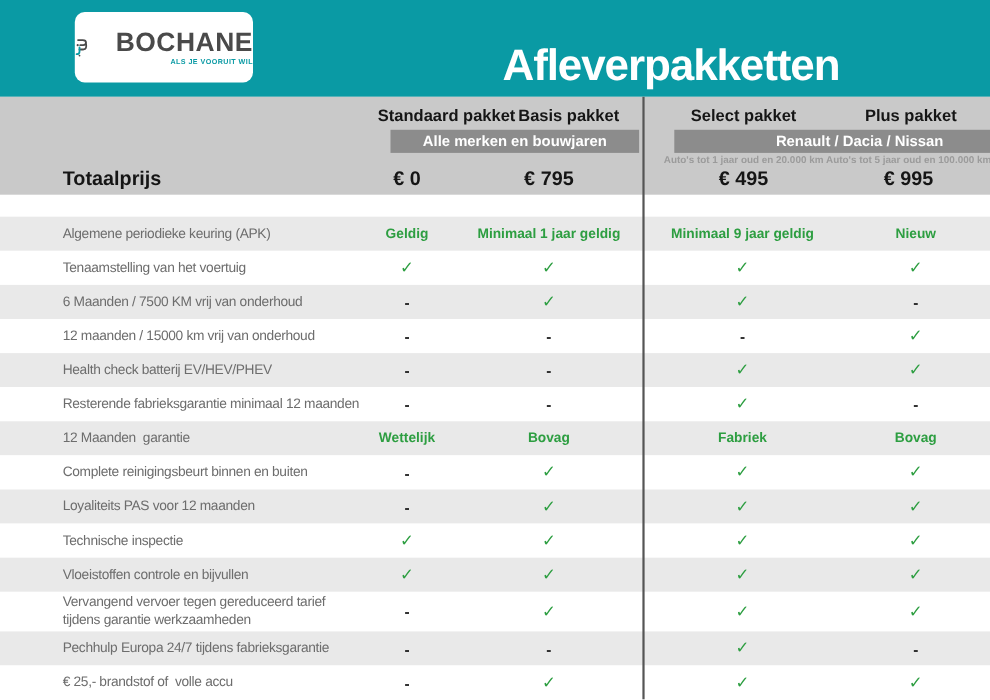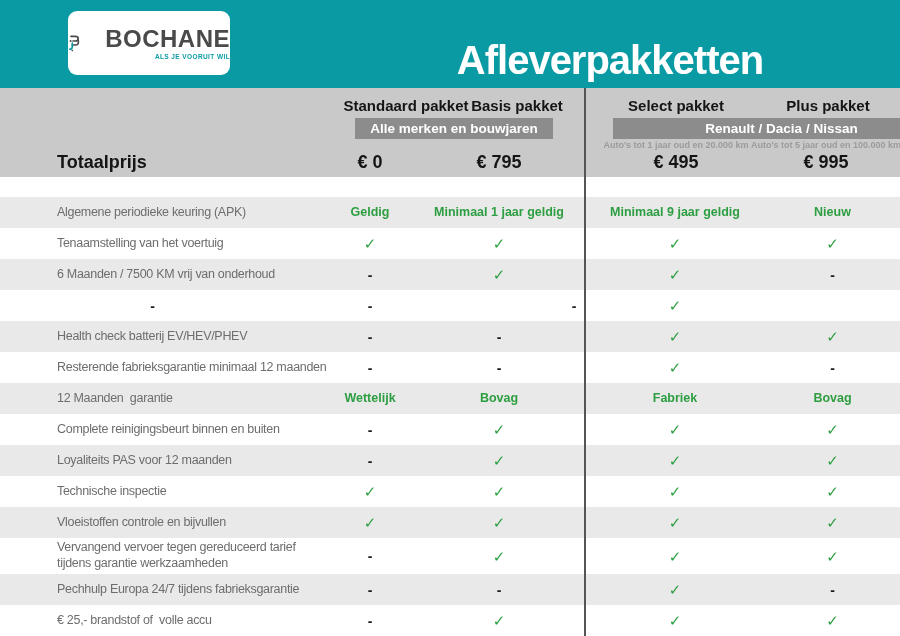--- a/index.html
+++ b/index.html
@@ -27,21 +27,21 @@
 
   
   .colhead{position:relative;height:89px;background:var(--band_gray,#c9c9c9);}
   .pkg-name{position:absolute;top:9px;width:160px;text-align:center;
     font-weight:bold;font-size:15px;color:var(--text_dark,#151515);white-space:nowrap;}
   .pkg-name.p1{left:326px;} .pkg-name.p2{left:437px;}
   .pkg-name.p3{left:596px;} .pkg-name.p4{left:748px;}
   .badge{position:absolute;top:30px;height:21px;line-height:21px;
     background:var(--badge_gray,#8c8c8c);color:#fff;font-weight:bold;font-size:13.5px;
     text-align:center;white-space:nowrap;}
-  .badge.left{left:355px;width:198px;}
+  .badge.left{left:355px;width:226px;}
   .badge.right{left:613px;width:337px;}
   .subtitle{position:absolute;top:52px;width:240px;text-align:center;
     font-size:9px;font-weight:bold;color:var(--subtitle_gray,#9b9b9b);white-space:nowrap;}
   .subtitle.s3{left:556px;} .subtitle.s4{left:706px;}
   .total-label{position:absolute;left:57px;top:64px;font-weight:bold;font-size:18px;color:var(--text_dark,#151515);}
   .price{position:absolute;top:64px;width:140px;text-align:center;
     font-weight:bold;font-size:18px;color:var(--text_dark,#151515);white-space:nowrap;}
   .price.p1{left:300px;} .price.p2{left:429px;}
   .price.p3{left:606px;} .price.p4{left:756px;}
 
@@ -156,20 +156,21 @@
         </div>
     <div class="cell spacer"></div>
     <div class="cell v">
           <span class="check">✓</span>
         </div>
     <div class="cell v">
           <span class="dash">-</span>
         </div>
   </div>
       <div class="row">
+    <div class="cell label">12 maanden / 15000 km vrij van onderhoud</div>
     <div class="cell v">
           <span class="dash">-</span>
         </div>
     <div class="cell v">
           <span class="dash">-</span>
         </div>
     <div class="cell spacer"></div>
     <div class="cell v">
           <span class="dash">-</span>
         </div>

